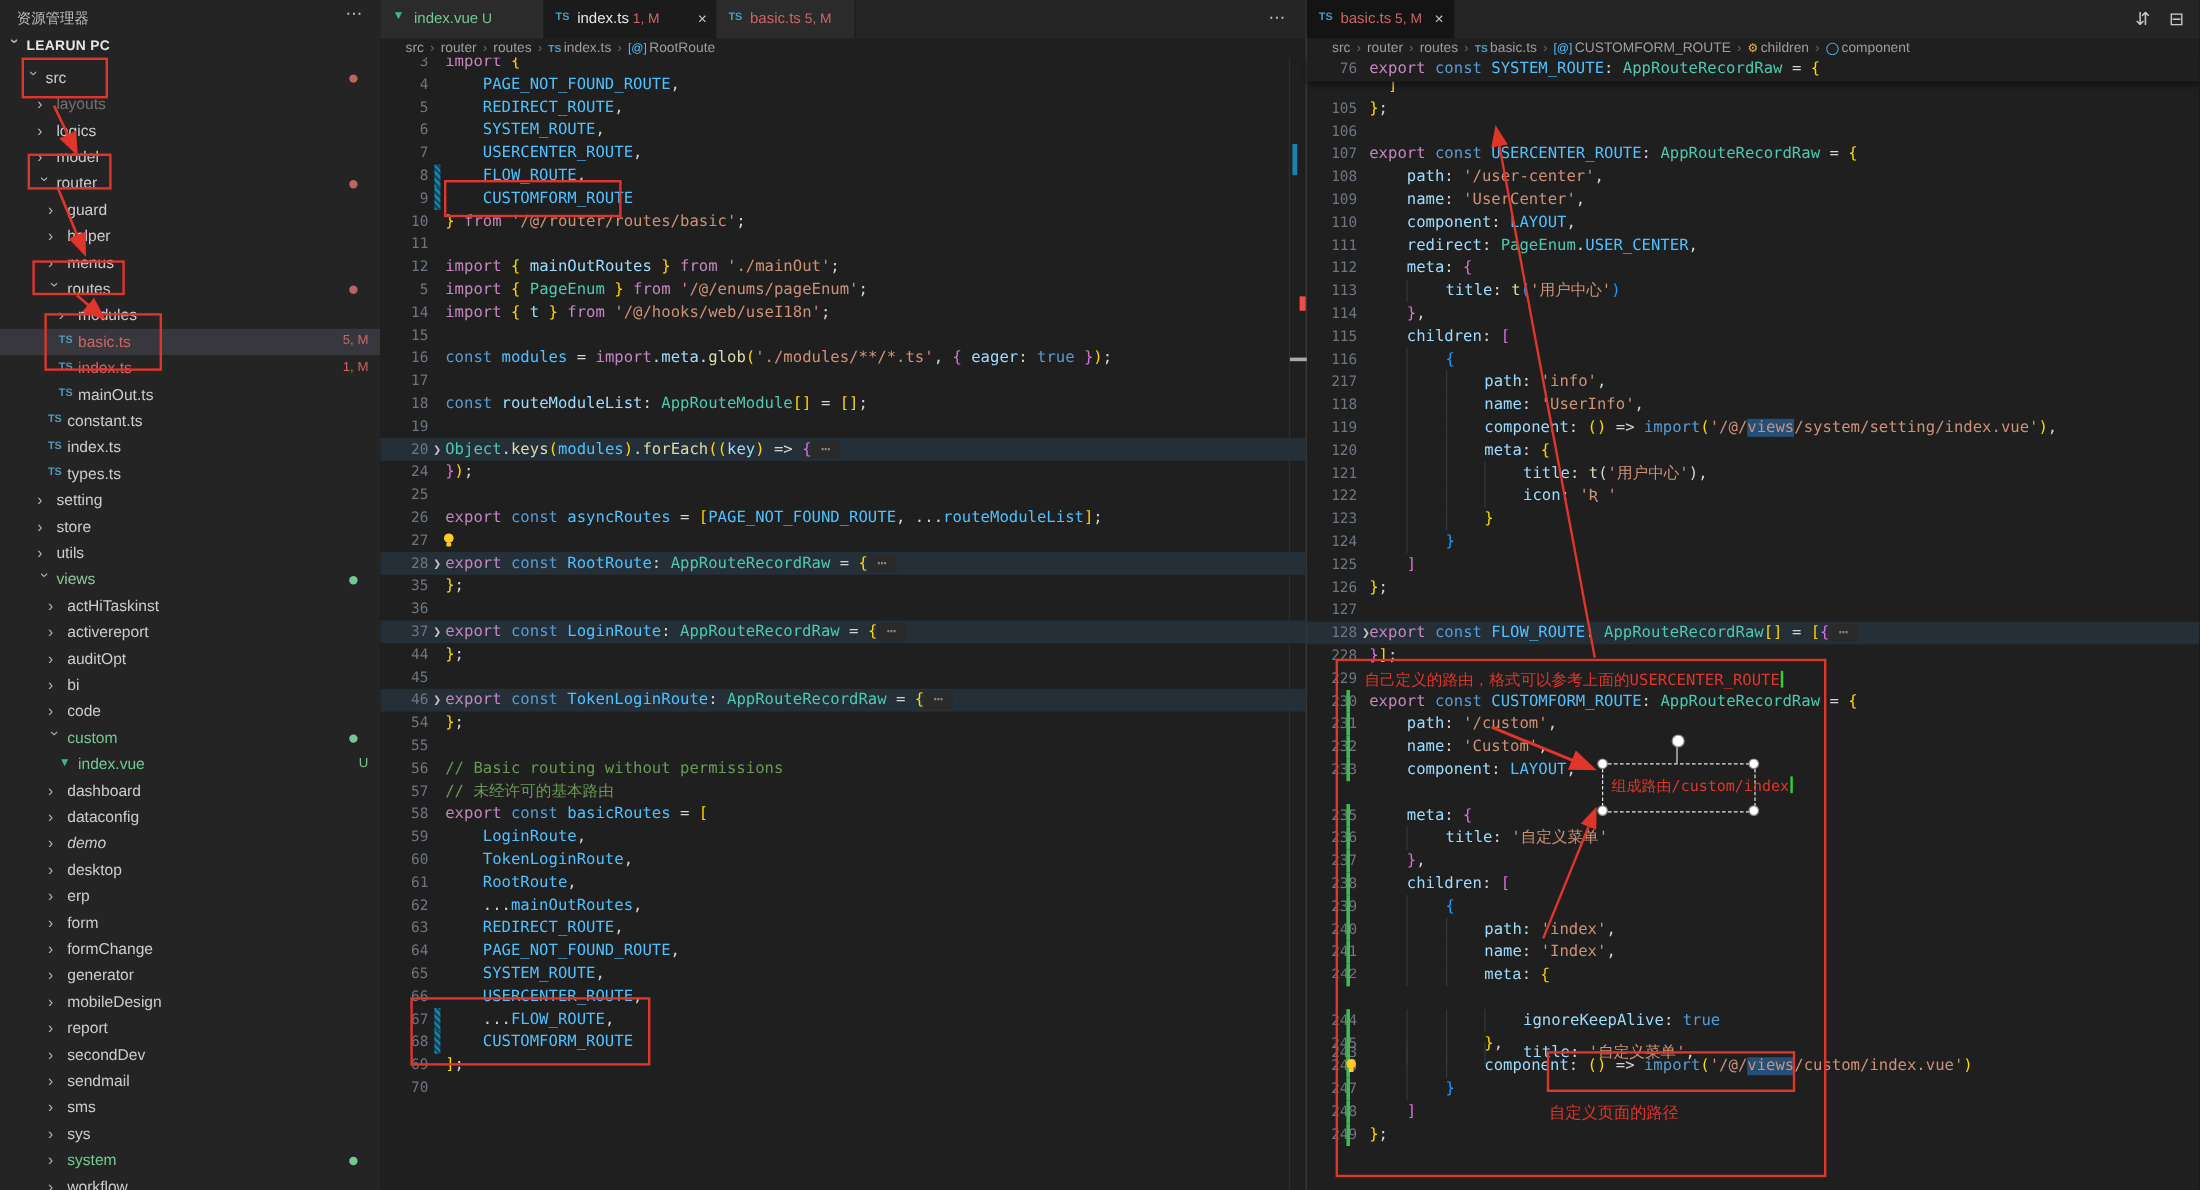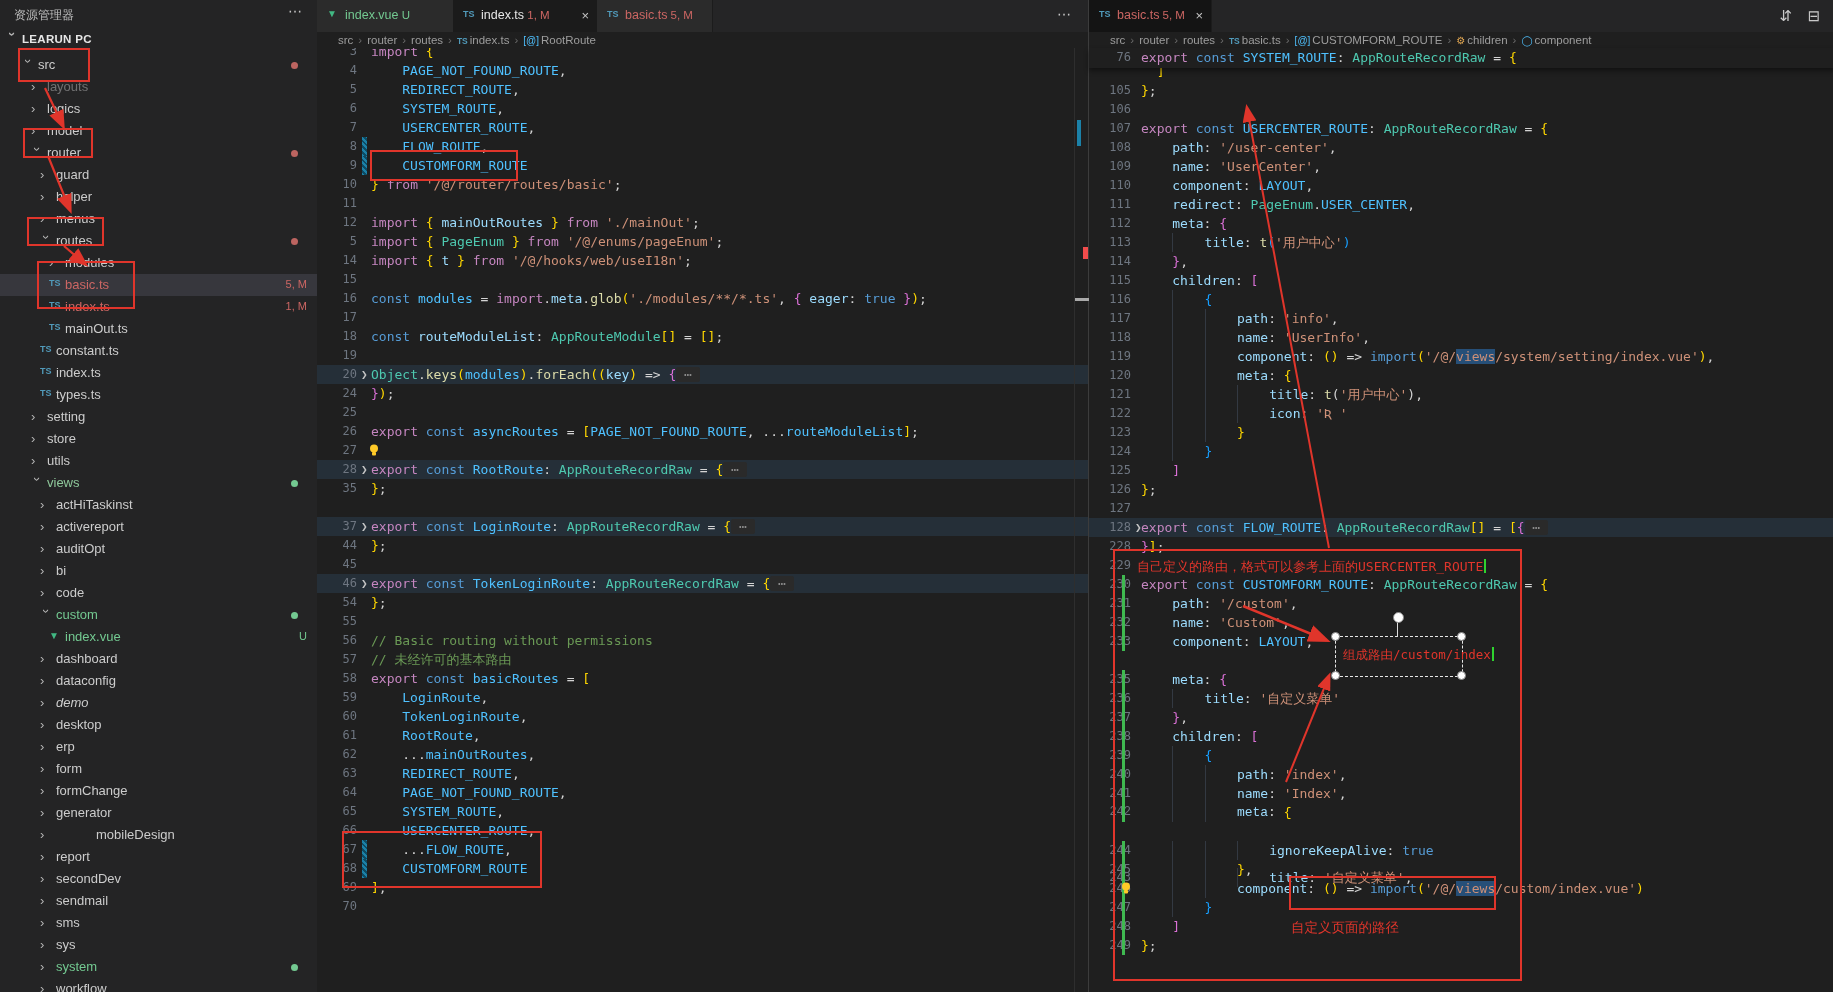--- a/index.html
+++ b/index.html
@@ -240,21 +240,21 @@
         <div class="trow" style="top: 780px;">
           <span class="chev" style="left: 40px;">›</span>
           <span class="lbl" style="left: 56px;">formChange</span>
         </div>
         <div class="trow" style="top: 802px;">
           <span class="chev" style="left: 40px;">›</span>
           <span class="lbl" style="left: 56px;">generator</span>
         </div>
         <div class="trow" style="top: 824px;">
           <span class="chev" style="left: 40px;">›</span>
-          <span class="lbl" style="left: 56px; margin-left: 40px;">mobileDesign</span>
+          <span class="lbl" style="left: 56px;">mobileDesign</span>
         </div>
         <div class="trow" style="top: 846px;">
           <span class="chev" style="left: 40px;">›</span>
           <span class="lbl" style="left: 56px;">report</span>
         </div>
         <div class="trow" style="top: 868px;">
           <span class="chev" style="left: 40px;">›</span>
           <span class="lbl" style="left: 56px;">secondDev</span>
         </div>
         <div class="trow" style="top: 890px;">
@@ -320,20 +320,21 @@
         <div class="cl hl" style="top: 317px; height: 19px;"><div class="inner"><span class="num">20</span><span class="fold">❯</span><div class="ct"><span class="t">Object</span><span class="p">.</span><span class="f">keys</span><span class="b1">(</span><span class="c">modules</span><span class="b1">)</span><span class="p">.</span><span class="f">forEach</span><span class="b1">((</span><span class="v">key</span><span class="b1">)</span><span class="o"> =&gt;</span><span class="b2"> {</span><span class="d"> ⋯ </span></div></div></div>
         <div class="cl" style="top: 336px; height: 19px;"><div class="inner"><span class="num">24</span><div class="ct"><span class="b2">}</span><span class="b1">)</span><span class="p">;</span></div></div></div>
         <div class="cl" style="top: 355px; height: 19px;"><div class="inner"><span class="num">25</span><div class="ct"></div></div></div>
         <div class="cl" style="top: 374px; height: 19px;"><div class="inner"><span class="num">26</span><div class="ct"><span class="k">export</span><span class="kb"> const</span><span class="c"> asyncRoutes</span><span class="o"> = </span><span class="b1">[</span><span class="c">PAGE_NOT_FOUND_ROUTE</span><span class="p">,</span><span class="o"> ...</span><span class="c">routeModuleList</span><span class="b1">]</span><span class="p">;</span></div></div></div>
         <div class="cl" style="top: 393px; height: 19px;"><div class="inner"><span class="num">27</span><span class="bulb"><svg width="14" height="14" viewBox="0 0 14 14">
                 <circle cx="7" cy="5.5" r="4" fill="#FFCA28"></circle>
                 <rect x="5" y="9" width="4" height="3.4" rx="1" fill="#FFCA28"></rect>
               </svg></span><div class="ct"></div></div></div>
         <div class="cl hl" style="top: 412px; height: 19px;"><div class="inner"><span class="num">28</span><span class="fold">❯</span><div class="ct"><span class="k">export</span><span class="kb"> const</span><span class="c"> RootRoute</span><span class="p">:</span><span class="t"> AppRouteRecordRaw</span><span class="o"> = </span><span class="b1">{</span><span class="d"> ⋯ </span></div></div></div>
         <div class="cl" style="top: 431px; height: 19px;"><div class="inner"><span class="num">35</span><div class="ct"><span class="b1">}</span><span class="p">;</span></div></div></div>
+        <div class="cl" style="top: 450px; height: 19px;"><div class="inner"><span class="num">36</span><div class="ct"></div></div></div>
         <div class="cl hl" style="top: 469px; height: 19px;"><div class="inner"><span class="num">37</span><span class="fold">❯</span><div class="ct"><span class="k">export</span><span class="kb"> const</span><span class="c"> LoginRoute</span><span class="p">:</span><span class="t"> AppRouteRecordRaw</span><span class="o"> = </span><span class="b1">{</span><span class="d"> ⋯ </span></div></div></div>
         <div class="cl" style="top: 488px; height: 19px;"><div class="inner"><span class="num">44</span><div class="ct"><span class="b1">}</span><span class="p">;</span></div></div></div>
         <div class="cl" style="top: 507px; height: 19px;"><div class="inner"><span class="num">45</span><div class="ct"></div></div></div>
         <div class="cl hl" style="top: 526px; height: 19px;"><div class="inner"><span class="num">46</span><span class="fold">❯</span><div class="ct"><span class="k">export</span><span class="kb"> const</span><span class="c"> TokenLoginRoute</span><span class="p">:</span><span class="t"> AppRouteRecordRaw</span><span class="o"> = </span><span class="b1">{</span><span class="d"> ⋯ </span></div></div></div>
         <div class="cl" style="top: 545px; height: 19px;"><div class="inner"><span class="num">54</span><div class="ct"><span class="b1">}</span><span class="p">;</span></div></div></div>
         <div class="cl" style="top: 564px; height: 19px;"><div class="inner"><span class="num">55</span><div class="ct"></div></div></div>
         <div class="cl" style="top: 583px; height: 19px;"><div class="inner"><span class="num">56</span><div class="ct"><span class="cm">// Basic routing without permissions</span></div></div></div>
         <div class="cl" style="top: 602px; height: 19px;"><div class="inner"><span class="num">57</span><div class="ct"><span class="cm">// 未经许可的基本路由</span></div></div></div>
         <div class="cl" style="top: 621px; height: 19px;"><div class="inner"><span class="num">58</span><div class="ct"><span class="k">export</span><span class="kb"> const</span><span class="c"> basicRoutes</span><span class="o"> = </span><span class="b1">[</span></div></div></div>
         <div class="cl" style="top: 640px; height: 19px;"><div class="inner"><span class="num">59</span><div class="ct"><span class="ig f"></span><span class="c">LoginRoute</span><span class="p">,</span></div></div></div>
@@ -375,21 +376,21 @@
         <div class="cl" style="top: 71px; height: 19px;"><div class="inner"><span class="num">107</span><div class="ct"><span class="k">export</span><span class="kb"> const</span><span class="c"> USERCENTER_ROUTE</span><span class="p">:</span><span class="t"> AppRouteRecordRaw</span><span class="o"> = </span><span class="b1">{</span></div></div></div>
         <div class="cl" style="top: 90px; height: 19px;"><div class="inner"><span class="num">108</span><div class="ct"><span class="ig f"></span><span class="v">path</span><span class="p">:</span><span class="s"> '/user-center'</span><span class="p">,</span></div></div></div>
         <div class="cl" style="top: 109px; height: 19px;"><div class="inner"><span class="num">109</span><div class="ct"><span class="ig f"></span><span class="v">name</span><span class="p">:</span><span class="s"> 'UserCenter'</span><span class="p">,</span></div></div></div>
         <div class="cl" style="top: 128px; height: 19px;"><div class="inner"><span class="num">110</span><div class="ct"><span class="ig f"></span><span class="v">component</span><span class="p">:</span><span class="c"> LAYOUT</span><span class="p">,</span></div></div></div>
         <div class="cl" style="top: 147px; height: 19px;"><div class="inner"><span class="num">111</span><div class="ct"><span class="ig f"></span><span class="v">redirect</span><span class="p">:</span><span class="t"> PageEnum</span><span class="p">.</span><span class="c">USER_CENTER</span><span class="p">,</span></div></div></div>
         <div class="cl" style="top: 166px; height: 19px;"><div class="inner"><span class="num">112</span><div class="ct"><span class="ig f"></span><span class="v">meta</span><span class="p">:</span><span class="b2"> {</span></div></div></div>
         <div class="cl" style="top: 185px; height: 19px;"><div class="inner"><span class="num">113</span><div class="ct"><span class="ig f"></span><span class="ig"></span><span class="v">title</span><span class="p">:</span><span class="f"> t</span><span class="b3">(</span><span class="s">'用户中心'</span><span class="b3">)</span></div></div></div>
         <div class="cl" style="top: 204px; height: 19px;"><div class="inner"><span class="num">114</span><div class="ct"><span class="ig f"></span><span class="b2">}</span><span class="p">,</span></div></div></div>
         <div class="cl" style="top: 223px; height: 19px;"><div class="inner"><span class="num">115</span><div class="ct"><span class="ig f"></span><span class="v">children</span><span class="p">:</span><span class="b2"> [</span></div></div></div>
         <div class="cl" style="top: 242px; height: 19px;"><div class="inner"><span class="num">116</span><div class="ct"><span class="ig f"></span><span class="ig"></span><span class="b3">{</span></div></div></div>
-        <div class="cl" style="top: 261px; height: 19px;"><div class="inner"><span class="num">117</span><div class="ct"><span class="ig f"></span><span class="ig"></span><span class="ig"></span><span class="v">path</span><span class="p">:</span><span class="s"> 'info'</span><span class="p">,</span></div></div></div>
+        <div class="cl" style="top: 261px; height: 19px;"><div class="inner"><span class="num">217</span><div class="ct"><span class="ig f"></span><span class="ig"></span><span class="ig"></span><span class="v">path</span><span class="p">:</span><span class="s"> 'info'</span><span class="p">,</span></div></div></div>
         <div class="cl" style="top: 280px; height: 19px;"><div class="inner"><span class="num">118</span><div class="ct"><span class="ig f"></span><span class="ig"></span><span class="ig"></span><span class="v">name</span><span class="p">:</span><span class="s"> 'UserInfo'</span><span class="p">,</span></div></div></div>
         <div class="cl" style="top: 299px; height: 19px;"><div class="inner"><span class="num">119</span><div class="ct"><span class="ig f"></span><span class="ig"></span><span class="ig"></span><span class="v">component</span><span class="p">:</span><span class="b1"> ()</span><span class="o"> =&gt;</span><span class="kb"> import</span><span class="b1">(</span><span class="s">'/@/</span><span class="s sel">views</span><span class="s">/system/setting/index.vue'</span><span class="b1">)</span><span class="p">,</span></div></div></div>
         <div class="cl" style="top: 318px; height: 19px;"><div class="inner"><span class="num">120</span><div class="ct"><span class="ig f"></span><span class="ig"></span><span class="ig"></span><span class="v">meta</span><span class="p">:</span><span class="b1"> {</span></div></div></div>
         <div class="cl" style="top: 337px; height: 19px;"><div class="inner"><span class="num">121</span><div class="ct"><span class="ig f"></span><span class="ig"></span><span class="ig"></span><span class="ig"></span><span class="v">title</span><span class="p">:</span><span class="f"> t</span><span class="p">(</span><span class="s">'用户中心'</span><span class="p">)</span><span class="p">,</span></div></div></div>
         <div class="cl" style="top: 356px; height: 19px;"><div class="inner"><span class="num">122</span><div class="ct"><span class="ig f"></span><span class="ig"></span><span class="ig"></span><span class="ig"></span><span class="v">icon</span><span class="p">:</span><span class="s"> 'Ʀ '</span></div></div></div>
         <div class="cl" style="top: 375px; height: 19px;"><div class="inner"><span class="num">123</span><div class="ct"><span class="ig f"></span><span class="ig"></span><span class="ig"></span><span class="b1">}</span></div></div></div>
         <div class="cl" style="top: 394px; height: 19px;"><div class="inner"><span class="num">124</span><div class="ct"><span class="ig f"></span><span class="ig"></span><span class="b3">}</span></div></div></div>
         <div class="cl" style="top: 413px; height: 19px;"><div class="inner"><span class="num">125</span><div class="ct"><span class="ig f"></span><span class="b2">]</span></div></div></div>
         <div class="cl" style="top: 432px; height: 19px;"><div class="inner"><span class="num">126</span><div class="ct"><span class="b1">}</span><span class="p">;</span></div></div></div>
         <div class="cl" style="top: 451px; height: 19px;"><div class="inner"><span class="num">127</span><div class="ct"></div></div></div>

